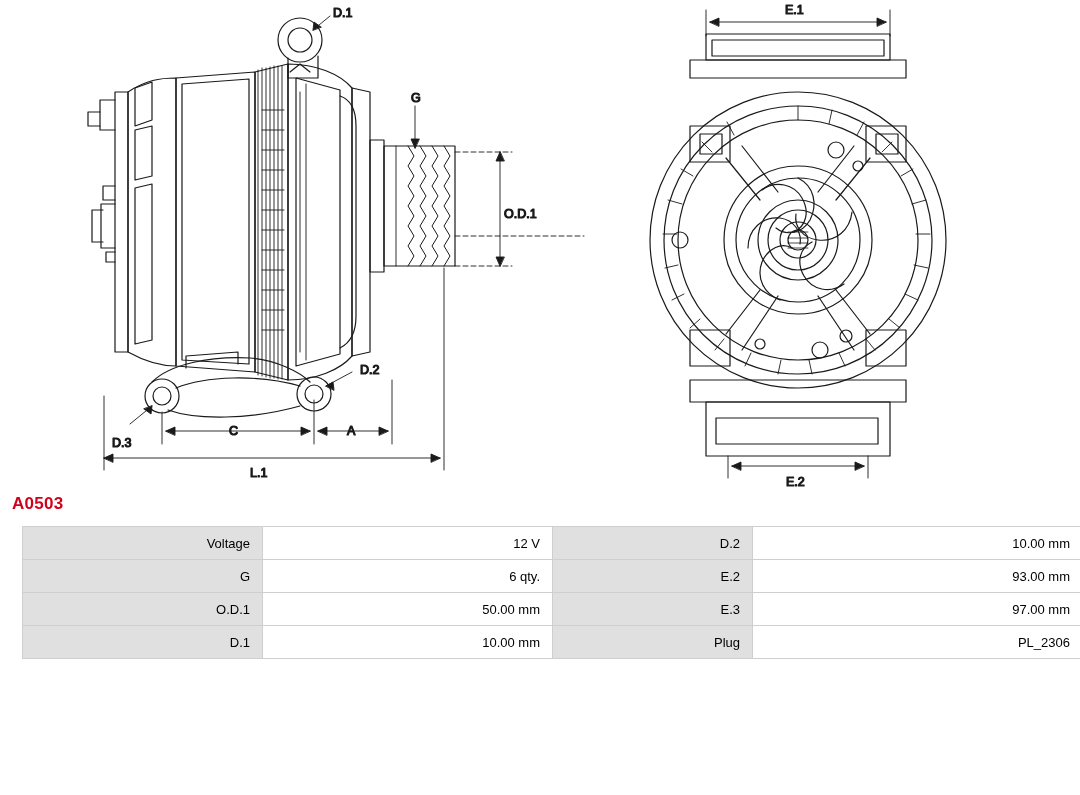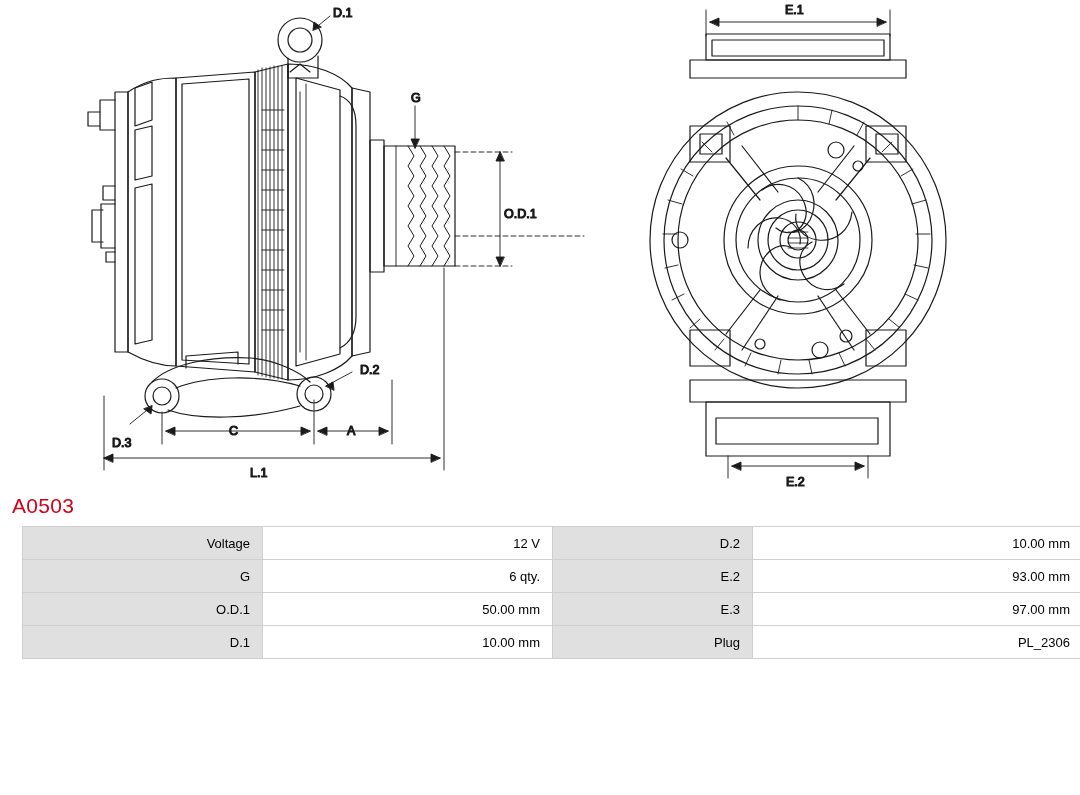--- a/index.html
+++ b/index.html
@@ -24,22 +24,22 @@
   #drawing svg { display: block; }
   .lbl {
     font-family: "Liberation Sans", sans-serif;
     font-size: 12.5px;
     fill: #000;
   }
   
   #part-number {
     position: absolute;
     left: 12px; top: 494px;
-    font-size: 21px;
-    font-weight: normal;
+    font-size: 17px;
+    font-weight: bold;
     color: #d0021b;
     letter-spacing: 0.3px;
   }
   
   #spec-table {
     position: absolute;
     left: 22px; top: 526px;
     width: 1060px;
     border-collapse: collapse;
     table-layout: fixed;

